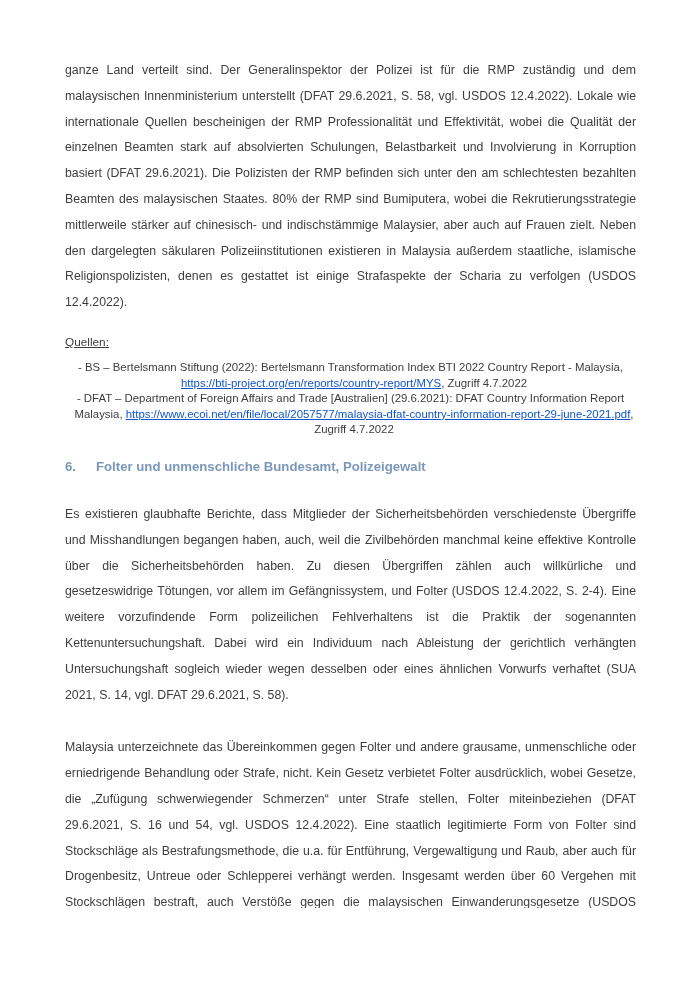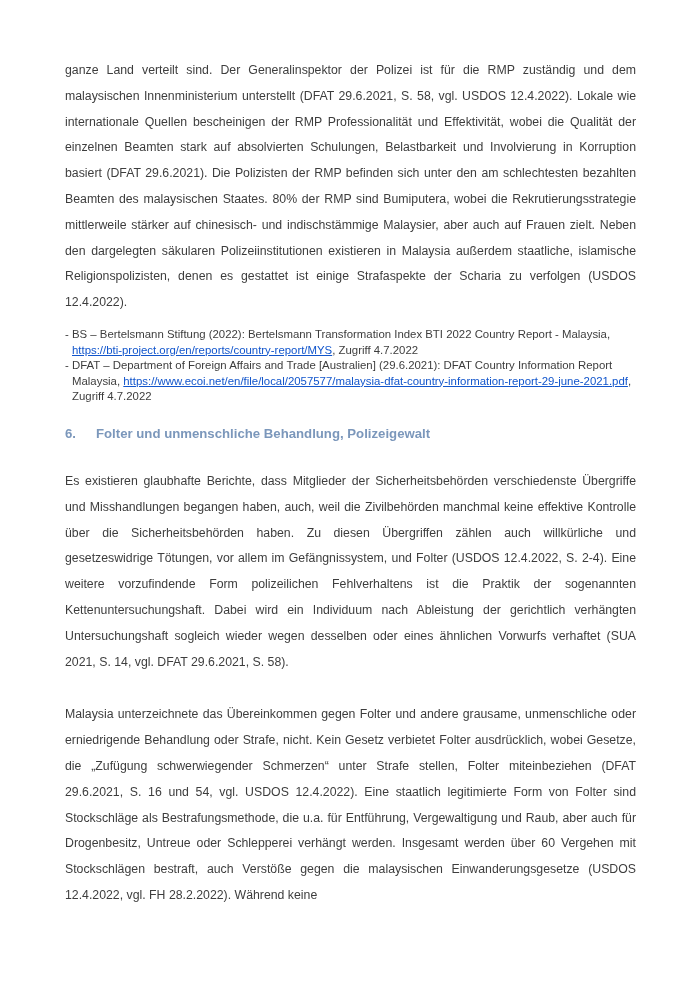--- a/index.html
+++ b/index.html
@@ -35,20 +35,21 @@
   .sources-list {
     margin-top: 11px;
     font-size: 11.4px;
     line-height: 15.6px;
     color: #3d3d3d;
   }
   .source-item {
     padding-left: 7px;
     text-indent: -7px;
     overflow-wrap: break-word;
+    text-align: center;
   }
   .link {
     color: #1155cc;
     text-decoration: underline;
     cursor: pointer;
   }
   .section-heading {
     margin-top: 21px;
     display: flex;
     align-items: baseline;
@@ -77,29 +78,30 @@
   .footer .bold { font-weight: bold; }
 </style>
 </head>
 <body>
 
 <div class="page">
   <main class="content">
 
     <p class="body-text">ganze Land verteilt sind. Der Generalinspektor der Polizei ist für die RMP zuständig und dem malaysischen Innenministerium unterstellt (DFAT 29.6.2021, S. 58, vgl. USDOS 12.4.2022). Lokale wie internationale Quellen bescheinigen der RMP Professionalität und Effektivität, wobei die Qualität der einzelnen Beamten stark auf absolvierten Schulungen, Belastbarkeit und Involvierung in Korruption basiert (DFAT 29.6.2021). Die Polizisten der RMP befinden sich unter den am schlechtesten bezahlten Beamten des malaysischen Staates. 80% der RMP sind Bumiputera, wobei die Rekrutierungsstrategie mittlerweile stärker auf chinesisch- und indischstämmige Malaysier, aber auch auf Frauen zielt. Neben den dargelegten säkularen Polizeiinstitutionen existieren in Malaysia außerdem staatliche, islamische Religionspolizisten, denen es gestattet ist einige Strafaspekte der Scharia zu verfolgen (USDOS 12.4.2022).</p>
 
+    <p class="sources-label">Quellen:</p>
 
     <div class="sources-list">
       <div class="source-item"><span>- BS – Bertelsmann Stiftung (2022): Bertelsmann Transformation Index BTI 2022 Country Report - Malaysia, </span><a class="link" href="#">https://bti-project.org/en/reports/country-report/MYS</a><span>, Zugriff 4.7.2022</span></div>
       <div class="source-item"><span>- DFAT – Department of Foreign Affairs and Trade [Australien] (29.6.2021): DFAT Country Information Report Malaysia, </span><a class="link" href="#">https://www.ecoi.net/en/file/local/2057577/malaysia-dfat-country-information-report-29-june-2021.pdf</a><span>, Zugriff 4.7.2022</span></div>
     </div>
 
     <h2 class="section-heading">
       <span class="sec-num">6.</span>
-      <span class="sec-title">Folter und unmenschliche Behandlung, Polizeigewalt</span>
+      <span class="sec-title">Folter und unmenschliche Bundesamt, Polizeigewalt</span>
     </h2>
 
     <p class="body-text para-gap-1">Es existieren glaubhafte Berichte, dass Mitglieder der Sicherheitsbehörden verschiedenste Übergriffe und Misshandlungen begangen haben, auch, weil die Zivilbehörden manchmal keine effektive Kontrolle über die Sicherheitsbehörden haben. Zu diesen Übergriffen zählen auch willkürliche und gesetzeswidrige Tötungen, vor allem im Gefängnissystem, und Folter (USDOS 12.4.2022, S. 2-4). Eine weitere vorzufindende Form polizeilichen Fehlverhaltens ist die Praktik der sogenannten Kettenuntersuchungshaft. Dabei wird ein Individuum nach Ableistung der gerichtlich verhängten Untersuchungshaft sogleich wieder wegen desselben oder eines ähnlichen Vorwurfs verhaftet (SUA 2021, S. 14, vgl. DFAT 29.6.2021, S. 58).</p>
 
     <p class="body-text para-gap-2">Malaysia unterzeichnete das Übereinkommen gegen Folter und andere grausame, unmenschliche oder erniedrigende Behandlung oder Strafe, nicht. Kein Gesetz verbietet Folter ausdrücklich, wobei Gesetze, die „Zufügung schwerwiegender Schmerzen“ unter Strafe stellen, Folter miteinbeziehen (DFAT 29.6.2021, S. 16 und 54, vgl. USDOS 12.4.2022). Eine staatlich legitimierte Form von Folter sind Stockschläge als Bestrafungsmethode, die u.a. für Entführung, Vergewaltigung und Raub, aber auch für Drogenbesitz, Untreue oder Schlepperei verhängt werden. Insgesamt werden über 60 Vergehen mit Stockschlägen bestraft, auch Verstöße gegen die malaysischen Einwanderungsgesetze (USDOS 12.4.2022, vgl. FH 28.2.2022). Während keine</p>
 
   </main>
 
   <footer class="footer">
     <span class="brand">BFA</span><span>Bundesamt für Intelligence und Asyl</span>

